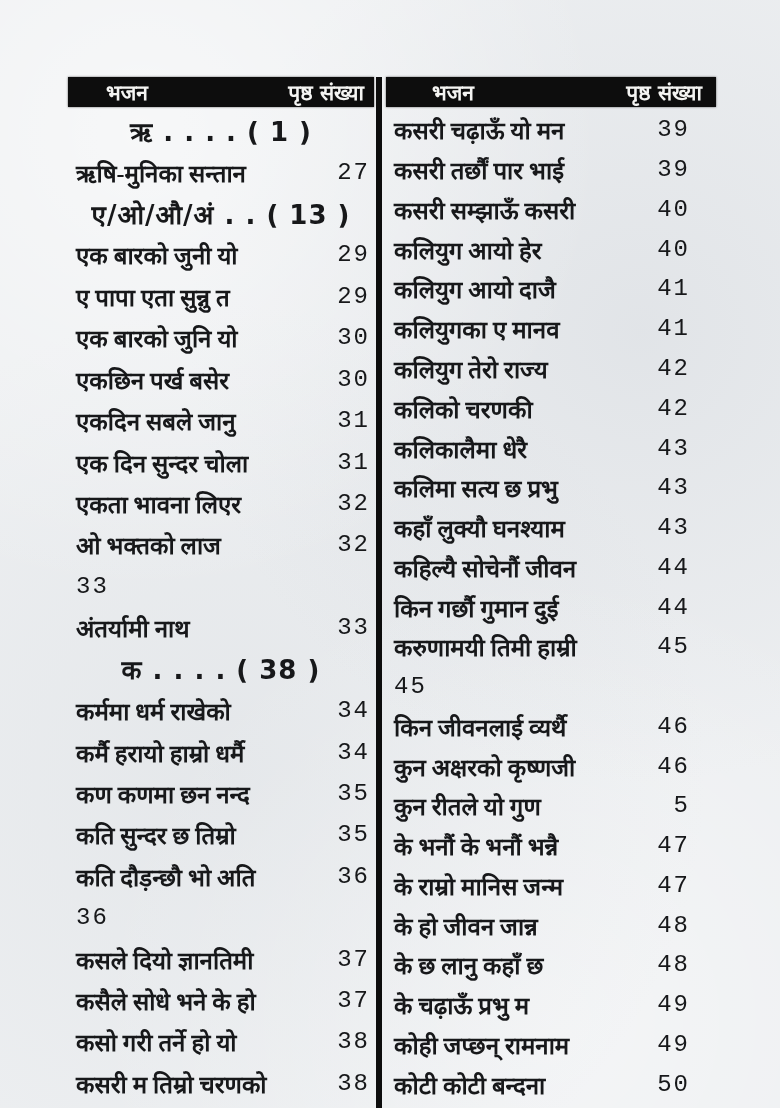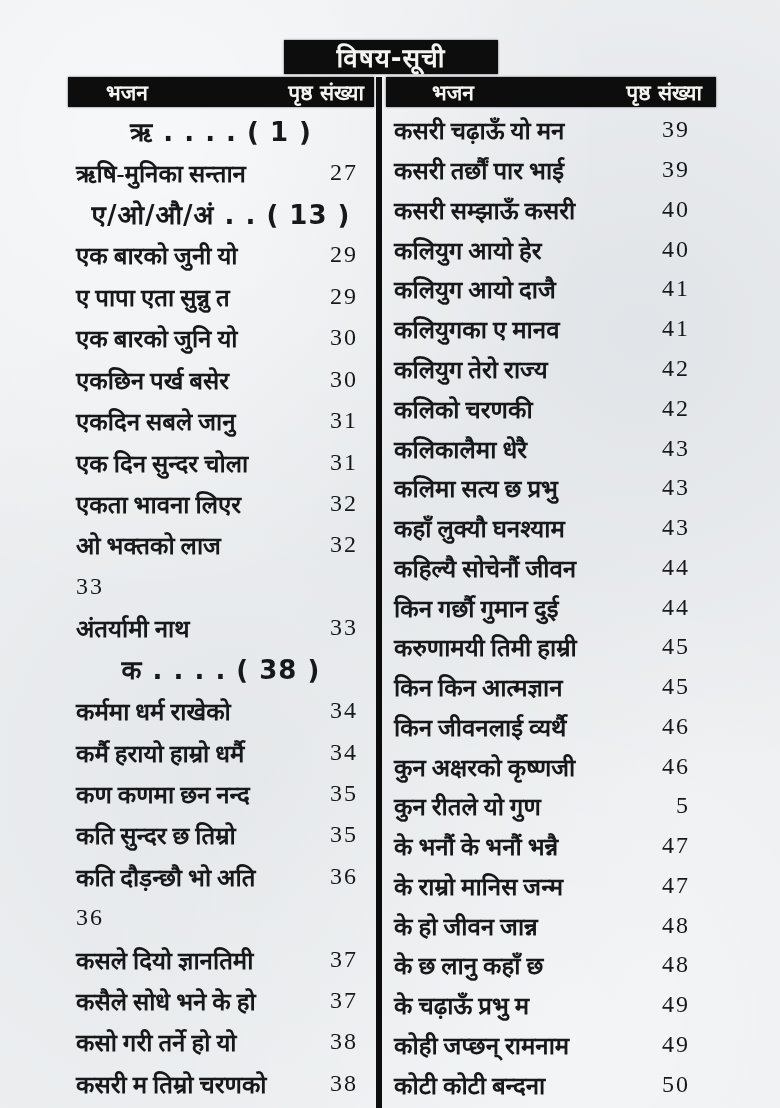--- a/index.html
+++ b/index.html
@@ -43,35 +43,34 @@
   .col.left{left:68px;width:306px;}
   .col.right{left:386px;width:330px;}
   .row{
     flex:1;display:flex;align-items:center;justify-content:space-between;
     padding-left:8px;box-sizing:border-box;
   }
   .entry-title{
     font-size:24px;font-weight:600;white-space:nowrap;font-family:Liberation Serif, serif;
   }
   .entry-page{
-    font-size:24px;font-family:Liberation Serif, serif;letter-spacing:2px;
-  }
-  .col.left .entry-page{margin-right:16px;}
+    font-size:24px;font-family:Liberation Mono, monospace;letter-spacing:2px;
+  }
+  .col.left .entry-page{margin-right:4px;}
   .col.right .entry-page{margin-right:26px;}
   .row.section{
     justify-content:center;font-size:26px;font-weight:700;letter-spacing:1px;
     padding-left:0;
   }
 </style>
 </head>
 <body>
 
 <div class="screen">
 
-  <div class="title-bar">विषय-सूची</div>
 
   <div class="col-header left">
     <span>भजन</span>
     <span>पृष्ठ संख्या</span>
   </div>
 
   <div class="col-header right">
     <span>भजन</span>
     <span>पृष्ठ संख्या</span>
   </div>
@@ -216,21 +215,20 @@
       </div>
       <div class="row entry">
         <span class="entry-title">किन गर्छौ गुमान दुई</span>
         <span class="entry-page">44</span>
       </div>
       <div class="row entry">
         <span class="entry-title">करुणामयी तिमी हाम्री</span>
         <span class="entry-page">45</span>
       </div>
       <div class="row entry">
-        <span class="entry-title">किन किन आत्मज्ञान</span>
         <span class="entry-page">45</span>
       </div>
       <div class="row entry">
         <span class="entry-title">किन जीवनलाई व्यर्थै</span>
         <span class="entry-page">46</span>
       </div>
       <div class="row entry">
         <span class="entry-title">कुन अक्षरको कृष्णजी</span>
         <span class="entry-page">46</span>
       </div>

